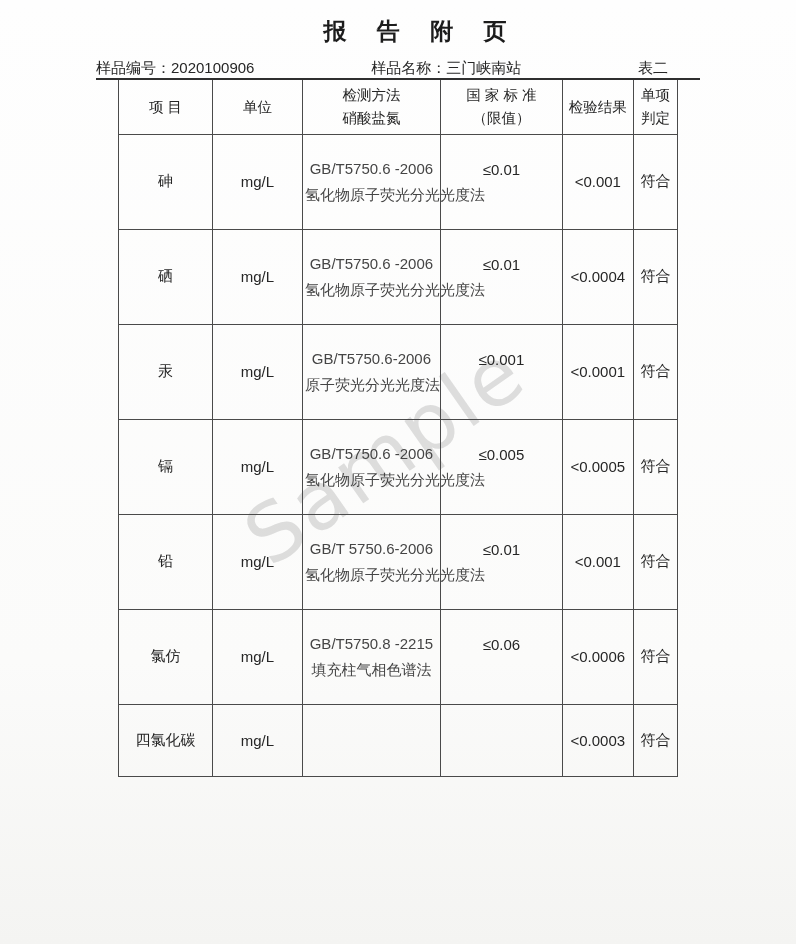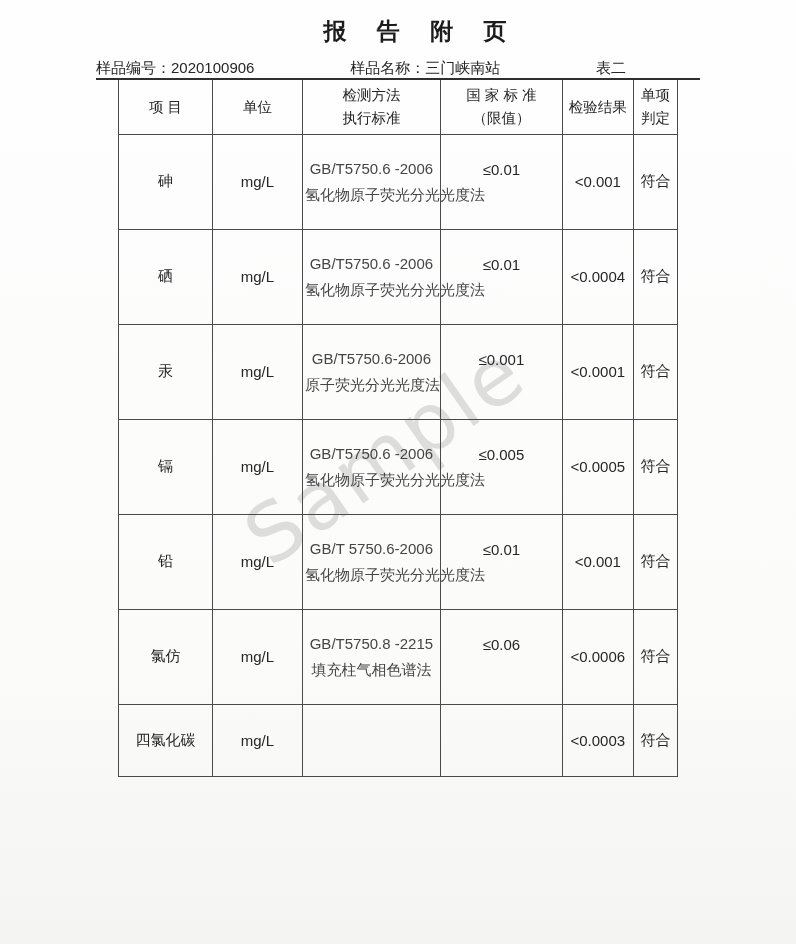--- a/index.html
+++ b/index.html
@@ -30,21 +30,21 @@
   .info-row {
     width: 604px;
     margin: 0 auto;
     display: flex;
     justify-content: space-between;
     align-items: flex-end;
     font-size: 15px;
     color: #262626;
     border-bottom: 2px solid #2f2f2f;
   }
-  .info-row .table-no { margin-right: 74px; }
+  .info-row .table-no { margin-right: 32px; }
   table.report {
     width: 560px;
     margin: 0 auto;
     border-collapse: collapse;
     table-layout: fixed;
     position: relative;
     z-index: 2;
   }
   table.report th, table.report td {
     border: 1px solid #4a4a4a;
@@ -108,21 +108,21 @@
       <col style="width:24.7%">
       <col style="width:21.8%">
       <col style="width:12.7%">
       <col style="width:7.9%">
     </colgroup>
     <thead>
       <tr>
         <th>项   目</th>
         <th>单位</th>
         <th>检测方法
-执行标准</th>
+硝酸盐氮</th>
         <th>国 家 标 准
 （限值）</th>
         <th>检验结果</th>
         <th>单项
 判定</th>
       </tr>
     </thead>
     <tbody id="rows">
     <tr>
       <td class="c-item">砷</td>

